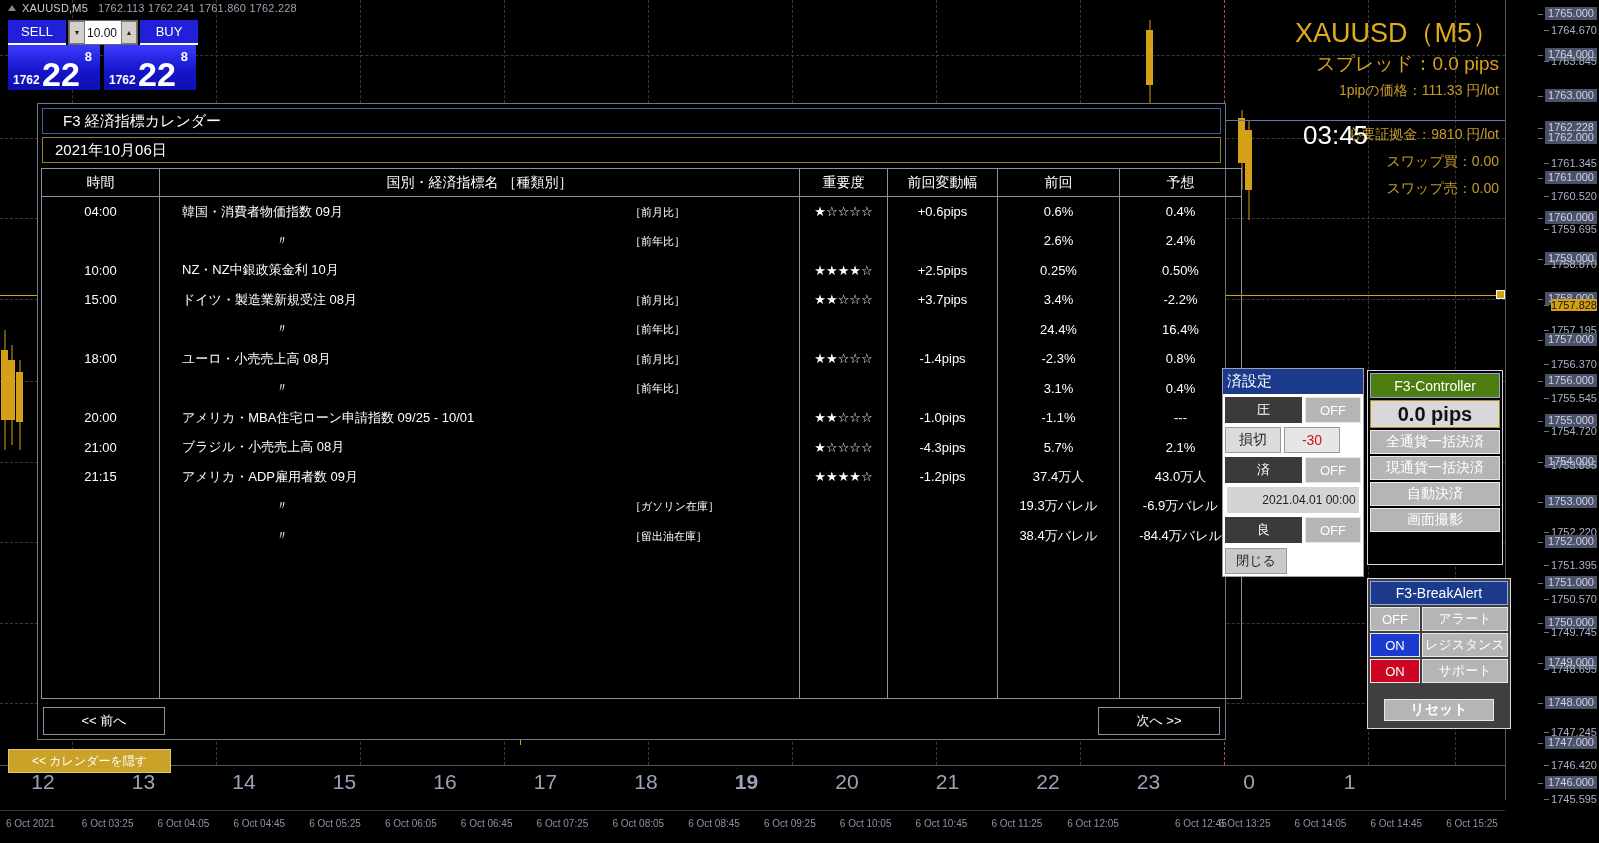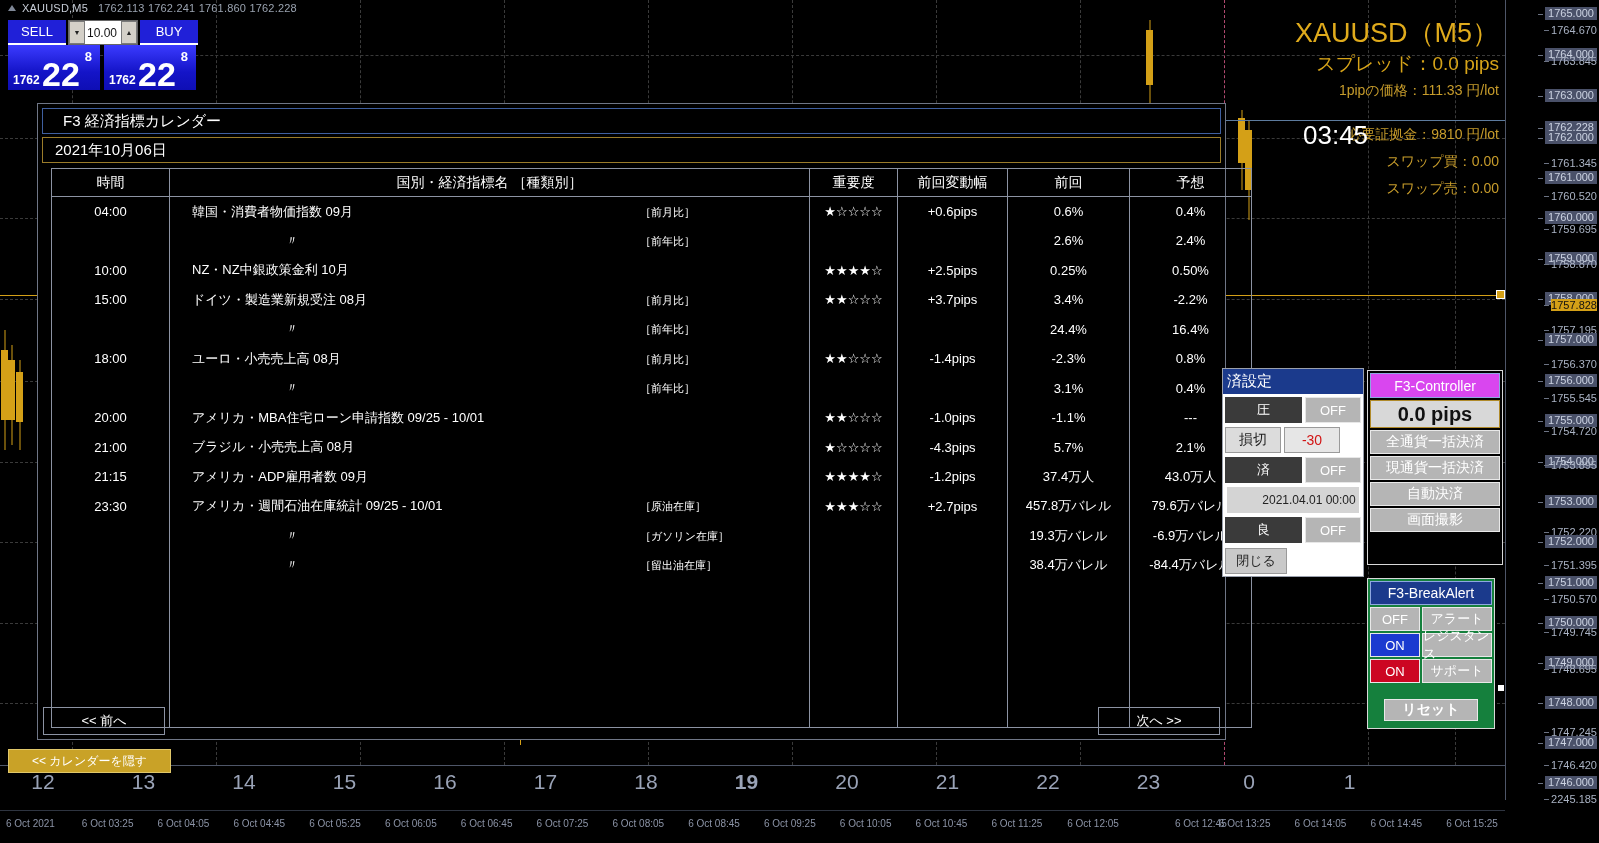--- a/index.html
+++ b/index.html
@@ -151,21 +151,21 @@
   }
   #cal-title {
     margin:4px 4px 0 4px; height:26px; border:1px solid #3f5f9f;
     color:#fff; font-size:15px; display:flex; align-items:center; padding-left:20px;
   }
   #cal-date {
     margin:3px 4px 0 4px; height:26px; border:1px solid #9b7c2a;
     color:#fff; font-size:15px; display:flex; align-items:center; padding-left:12px;
   }
   table#cal-table {
-    margin:5px 3px 0 13px; width:1181px; border-collapse:collapse;
+    margin:5px 3px 0 3px; width:1181px; border-collapse:collapse;
     table-layout:fixed;
   }
   #cal-table th {
     border:1px solid #8c93a3; color:#fff; font-weight:normal;
     font-size:14px; height:28px;
   }
   #cal-table td {
     border-left:1px solid #8c93a3; border-right:1px solid #8c93a3;
     color:#fff; font-size:13px; height:29.5px; vertical-align:middle;
   }
@@ -218,37 +218,37 @@
              display:flex; align-items:center; justify-content:center; font-size:12px;padding-left:32px; }
   .sp-close { background:#c9c9c9; color:#222; height:26px; width:62px; margin:4px 0 0 2px;
              border:1px solid #9a9a9a; display:flex; align-items:center; justify-content:center; font-size:13px; }
 
   
   #f3-controller {
     position:absolute; left:1367px; top:370px; width:136px; height:195px;
     background:#000; border:1px solid #d8d8d8;
   }
   #f3-controller .fc-title {
-    margin:2px; height:25px; background:#d946ef; border:1px solid #8ea7e0;
+    margin:2px; height:25px; background:#4d7c0f; border:1px solid #8ea7e0;
     color:#fff; font-size:14px; display:flex; align-items:center; justify-content:center;
   }
   #f3-controller .fc-pips {
     margin:1px 2px; height:28px; background:#d8d8d8; border:1px solid #b08a2a;
     color:#111; font-size:20px; font-weight:bold;
     display:flex; align-items:center; justify-content:center;
   }
   #f3-controller .fc-btn {
     margin:2px; height:24px; background:#b5b5b5; border:1px solid #e9e9e9;
     color:#fff; font-size:14px; display:flex; align-items:center; justify-content:center;
   }
 
   
   #f3-breakalert {
-    position:absolute; left:1367px; top:578px; width:128px; height:151px;
-    background:#15803d; border:1px solid #d8d8d8;
+    position:absolute; left:1367px; top:578px; width:144px; height:151px;
+    background:#404040; border:1px solid #d8d8d8;
   }
   #f3-breakalert .ba-title {
     margin:2px; height:24px; background:#1b3a8c; border:1px solid #8ea7e0;
     color:#fff; font-size:14px; display:flex; align-items:center; justify-content:center;
   }
   #f3-breakalert .ba-row { display:flex; margin:2px; height:24px; gap:2px; }
   .ba-state {
     width:50px; border:1px solid #e9e9e9; color:#fff; font-size:13px;
     display:flex; align-items:center; justify-content:center;
   }
@@ -401,21 +401,21 @@
       <div class="px tick" style="top: 593px;">1750.570</div>
       <div class="px tick boxed" style="top: 616px;">1750.000</div>
       <div class="px tick" style="top: 626px;">1749.745</div>
       <div class="px tick boxed" style="top: 656px;">1749.000</div>
       <div class="px tick" style="top: 663px;">1748.695</div>
       <div class="px tick boxed" style="top: 696px;">1748.000</div>
       <div class="px tick" style="top: 726px;">1747.245</div>
       <div class="px tick boxed" style="top: 736px;">1747.000</div>
       <div class="px tick" style="top: 759px;">1746.420</div>
       <div class="px tick boxed" style="top: 776px;">1746.000</div>
-      <div class="px tick" style="top: 793px;">2245.185</div>
+      <div class="px tick" style="top: 793px;">1745.595</div>
     </div>
 
   <div id="time-axis">
     <div class="sep"></div>
   <div class="hour" style="left: 43px;">12</div>
       <div class="hour" style="left: 143.5px;">13</div>
       <div class="hour" style="left: 244px;">14</div>
       <div class="hour" style="left: 344.5px;">15</div>
       <div class="hour" style="left: 445px;">16</div>
       <div class="hour" style="left: 545.5px;">17</div>
@@ -547,28 +547,20 @@
           </tr>
           <tr>
             <td class="c-time">21:15</td>
             <td class="c-name">アメリカ・ADP雇用者数 09月</td>
             <td class="c-imp">★★★★☆</td>
             <td class="c-chg">-1.2pips</td>
             <td class="c-prev">37.4万人</td>
             <td class="c-fcst">43.0万人</td>
           </tr>
           <tr>
-            <td class="c-time">23:30</td>
-            <td class="c-name">アメリカ・週間石油在庫統計 09/25 - 10/01<span class="c-kind">［原油在庫］</span></td>
-            <td class="c-imp">★★★☆☆</td>
-            <td class="c-chg">+2.7pips</td>
-            <td class="c-prev">457.8万バレル</td>
-            <td class="c-fcst">79.6万バレル</td>
-          </tr>
-          <tr>
             <td class="c-time"></td>
             <td class="c-name">
               <span class="ditto">〃</span>
               <span class="c-kind">［ガソリン在庫］</span>
             </td>
             <td class="c-imp"></td>
             <td class="c-chg"></td>
             <td class="c-prev">19.3万バレル</td>
             <td class="c-fcst">-6.9万バレル</td>
           </tr>

